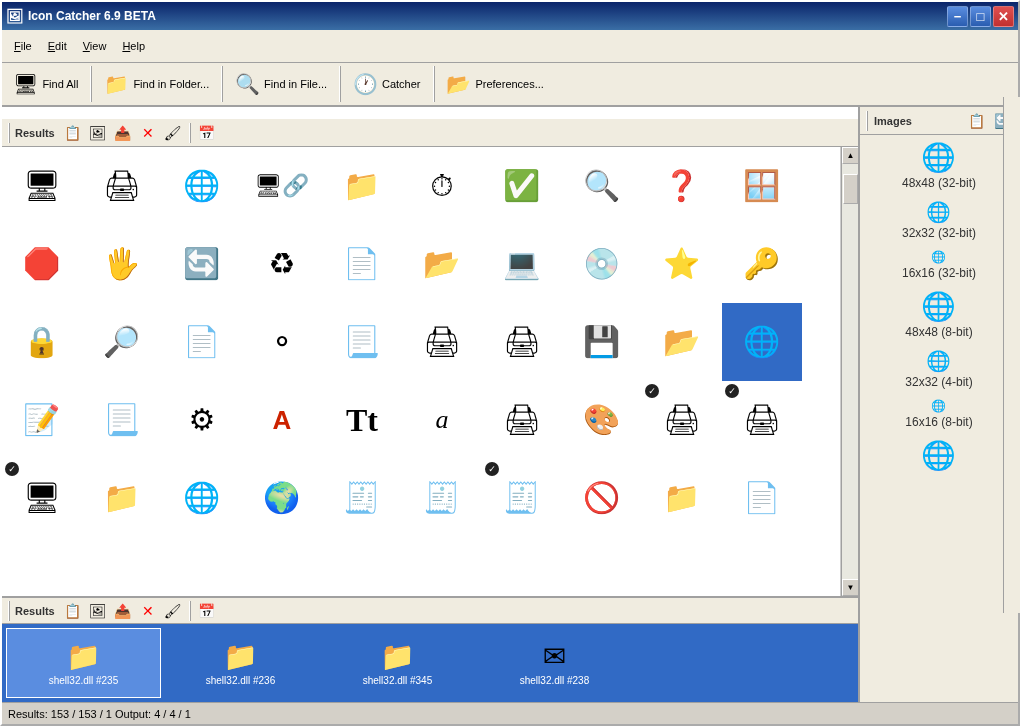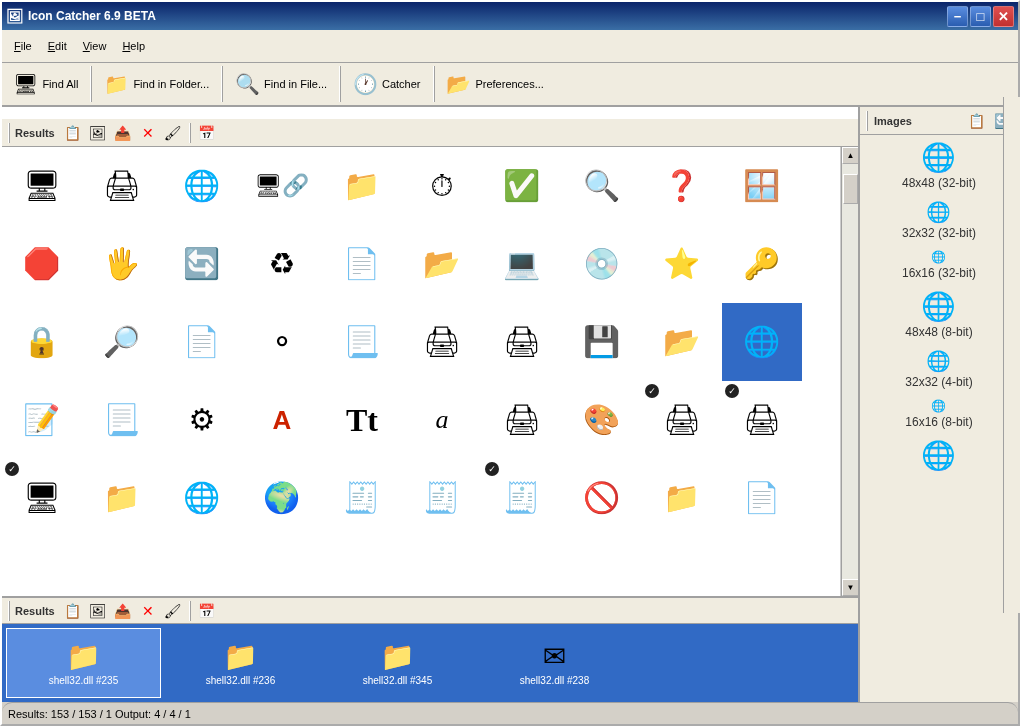--- a/index.html
+++ b/index.html
@@ -190,21 +190,20 @@
 
     
     #status-bar {
       background: #d4d0c8;
       height: 22px;
       display: flex;
       align-items: center;
       padding: 0 6px;
       border-top: 1px solid #a0a0a0;
       font-size: 11px;
-      border-radius: 10px;
     }
 
     
     #app-window {
       width: 1020px;
       height: 726px;
       background: #d4d0c8;
       border: 2px outset #ffffff;
       display: flex;
       flex-direction: column;

